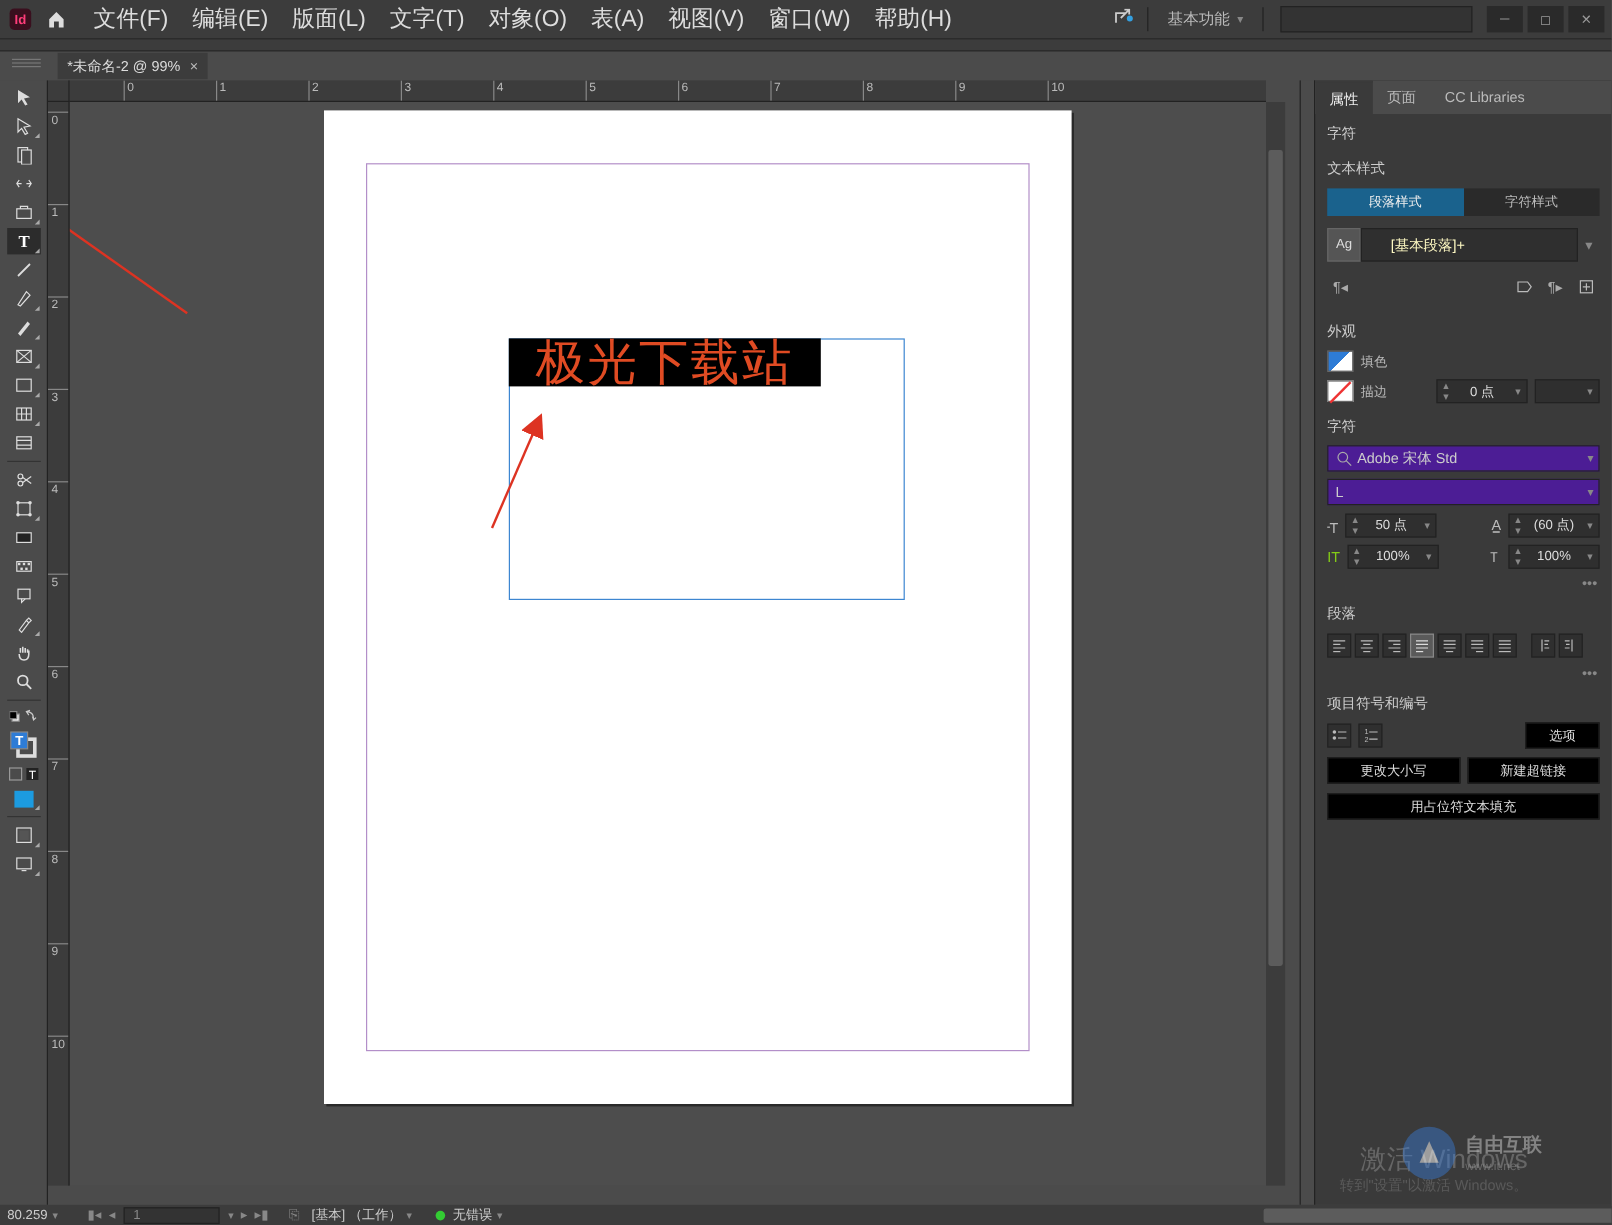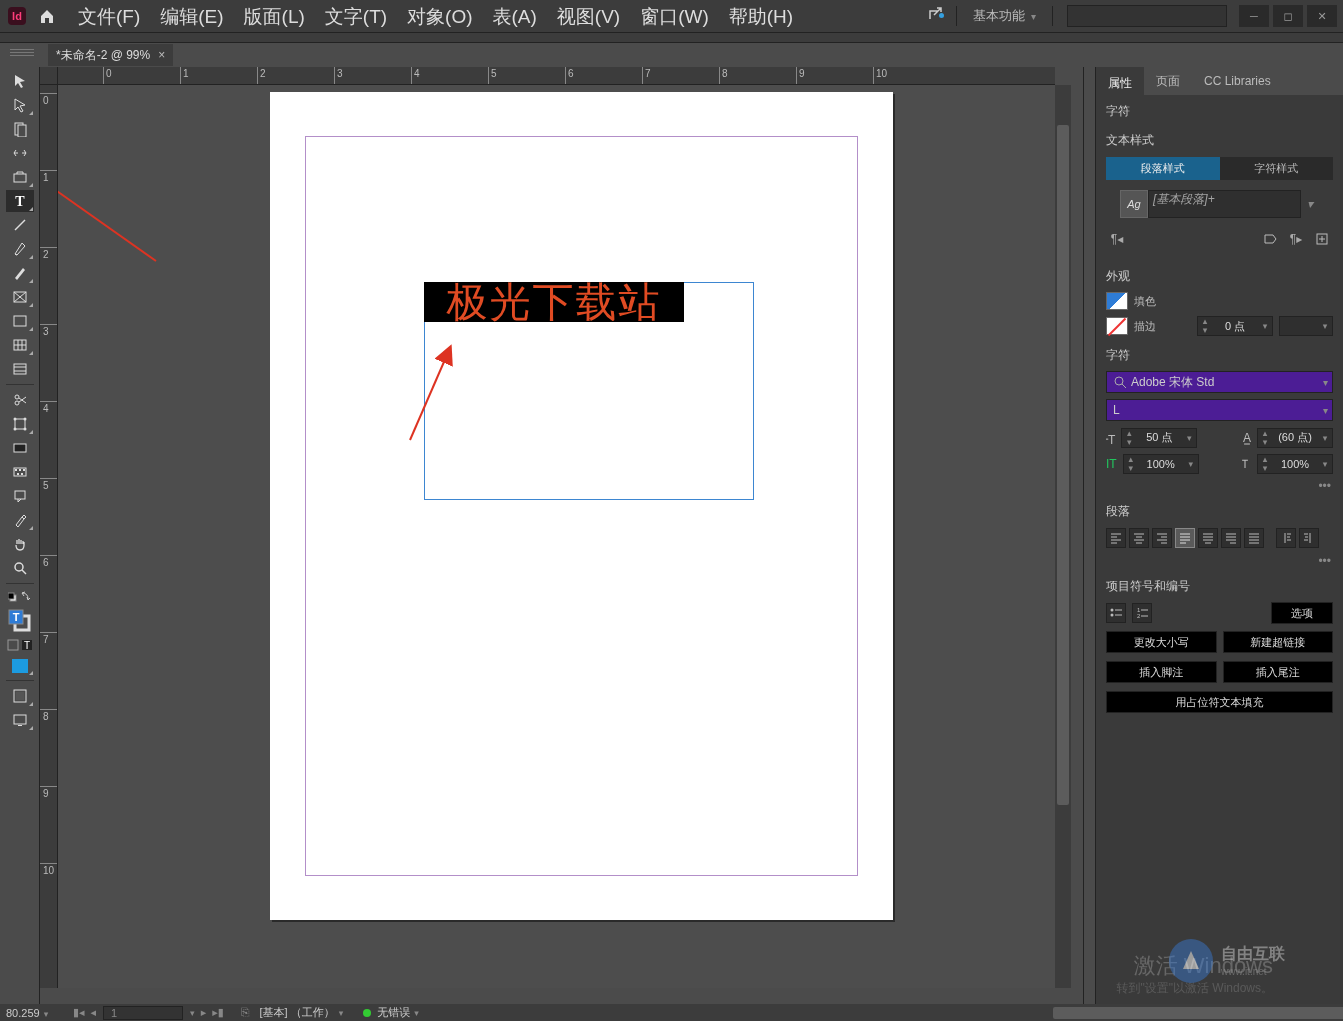--- a/index.html
+++ b/index.html
@@ -76,23 +76,23 @@
 
 .right-strip { width:12px; background:#4b4b4b; border-left:1px solid #222;}
 .right-panel { width:248px; background:#3a3a3a; border-left:1px solid #222; display:flex; flex-direction:column; overflow-y:auto;}
 .panel-tabs { height:28px; display:flex; background:#4b4b4b;}
 .ptab { padding:0 12px; line-height:28px; font-size:12px; color:#bbb;}
 .ptab.active { background:#3a3a3a; color:#eee; border-top:2px solid #3a3a3a;}
 .section-h { padding:8px 10px 4px; color:#ccc; font-size:12px;}
 .style-tabs { display:flex; margin:4px 10px;}
 .style-tab { flex:1; text-align:center; padding:4px 0; font-size:11px; background:#2a2a2a; color:#bbb;}
 .style-tab.active { background:#1a628d; color:#eee;}
-.style-row { display:flex; margin:6px 24px; align-items:center;font-style:italic;}
+.style-row { display:flex; margin:6px 10px; align-items:center;}
 .style-icon { width:28px; height:28px; background:#555; display:flex; align-items:center; justify-content:center; color:#ddd; font-size:11px; border:1px solid #666;}
-.style-field { flex:1; height:28px; background:#2f2f2f; border:1px solid #222; display:flex; align-items:flex-start; padding-left:4px; color:#a3a3a3; font-size:12px;}
+.style-field { flex:1; height:28px; background:#2f2f2f; border:1px solid #222; display:flex; align-items:center; padding-left:24px; color:#fef9c3; font-size:12px;}
 .style-dd { width:18px; text-align:center; color:#888;}
 .icon-row { display:flex; padding:4px 10px 10px; gap:4px; align-items:center; color:#aaa;}
 .icon-row .sp { flex:1;}
 .icon-btn { width:22px; height:22px; display:flex; align-items:center; justify-content:center; border:1px solid transparent;}
 .field-row { display:flex; align-items:center; padding:3px 10px; gap:6px;}
 .swatch { width:22px; height:18px; border:1px solid #666;}
 .swatch.fill { background:linear-gradient(135deg,#2e7cd6 50%, #fff 50%);}
 .swatch.none { background:#fff; position:relative;}
 .swatch.none::after { content:""; position:absolute; left:-2px; right:-2px; top:50%; height:2px; background:#e33; transform:rotate(-45deg);}
 .field-lbl { color:#bbb; font-size:11px;}
@@ -537,21 +537,21 @@
       <div class="num-in">
           <div class="spin">
             <span>▴</span>
             <span>▾</span>
           </div>
           <div class="val">(60 点)</div>
           <div class="dd">▾</div>
         </div>
     </div>
     <div class="field-row">
-      <span style="color:#22c55e;">IT</span>
+      <span style="color:#84cc16;">IT</span>
       <div class="num-in">
           <div class="spin">
             <span>▴</span>
             <span>▾</span>
           </div>
           <div class="val">100%</div>
           <div class="dd">▾</div>
         </div>
       <div style="flex:1"></div>
       <span style="color:#bbb;">Ｔ</span>
@@ -680,24 +680,20 @@
             <line x1="6" y1="9" x2="13" y2="9" stroke="#bbb"></line>
           </svg>
         </div>
       <div style="flex:1"></div>
       <div class="pill-btn" style="width:62px;">选项</div>
     </div>
 
     <div class="quick-row">
       <div class="pill-btn">更改大小写</div>
       <div class="pill-btn">新建超链接</div>
-    </div>
-    <div class="quick-row">
-      <div class="pill-btn">插入脚注</div>
-      <div class="pill-btn">插入尾注</div>
     </div>
     <div class="quick-row">
       <div class="pill-btn" style="flex:1;">用占位符文本填充</div>
     </div>
   </div>
 </div>
 
 <div class="status">
   <div class="zoom"><span>80.259</span><span class="chev">▾</span></div>
   <div class="nav">

